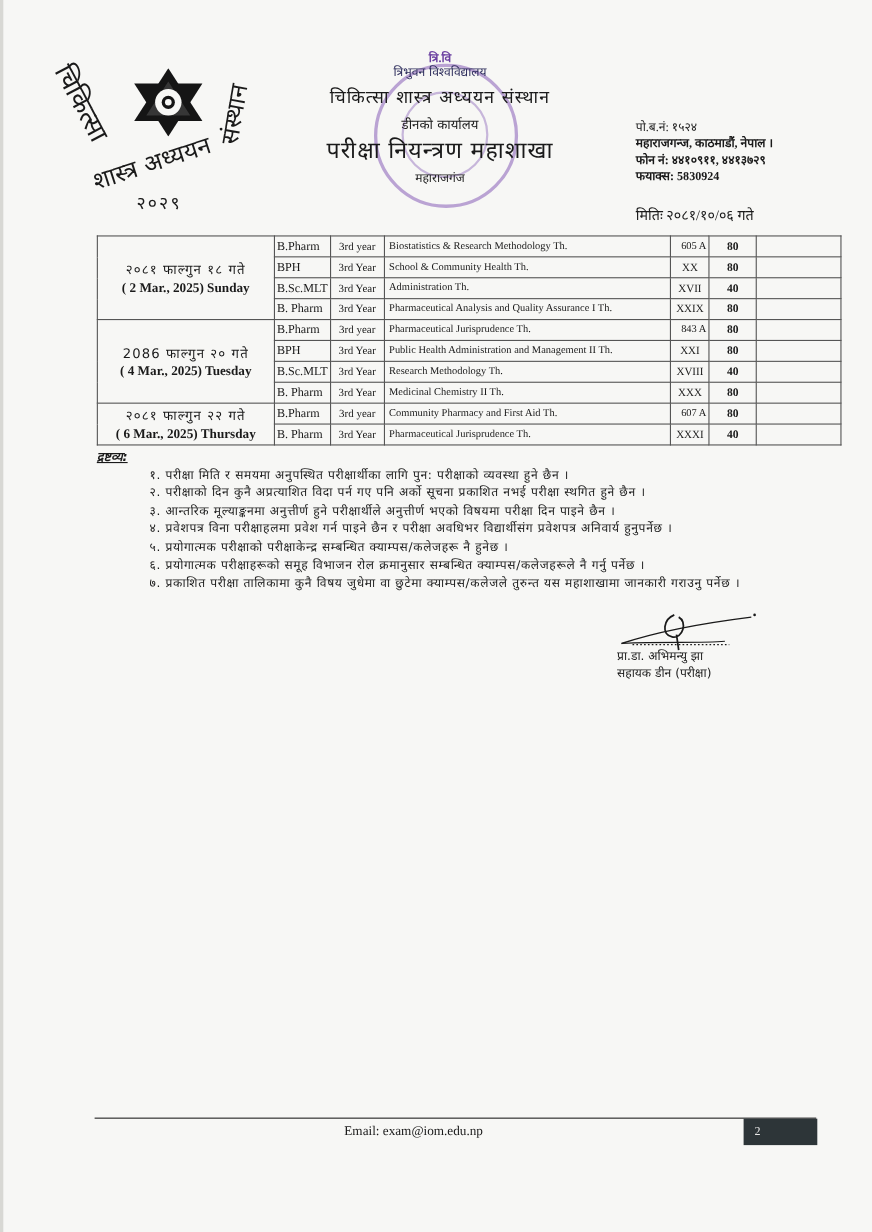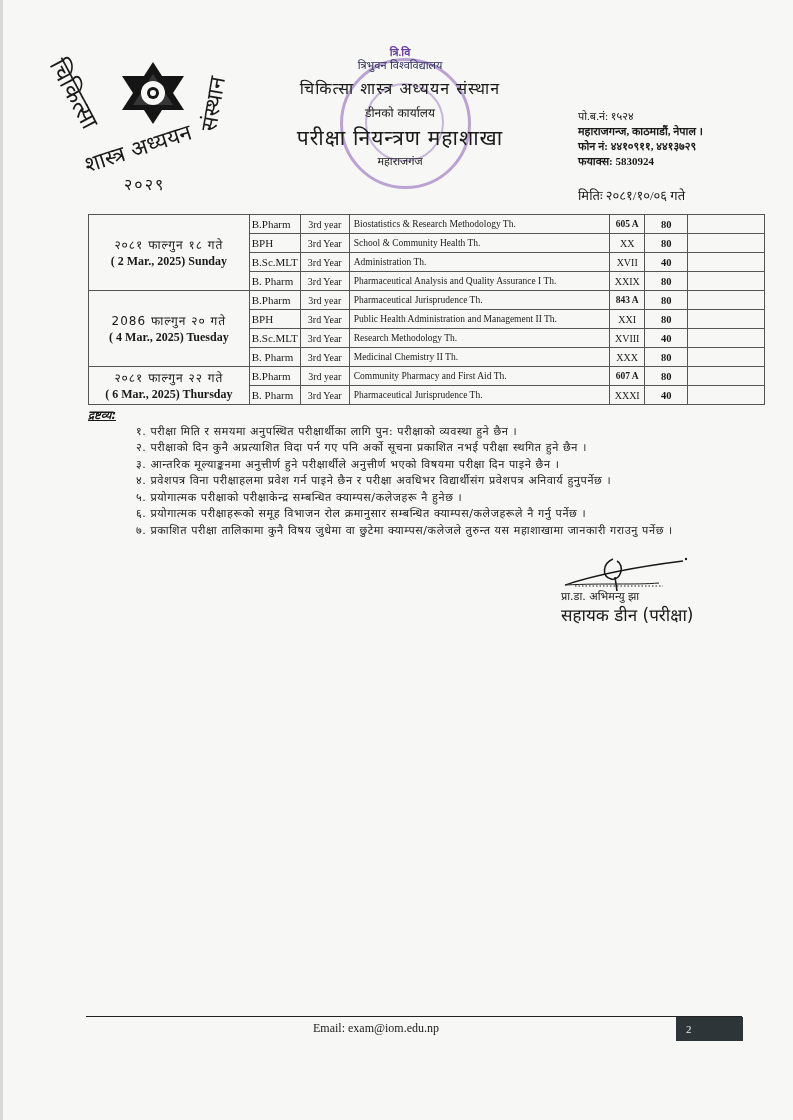--- a/index.html
+++ b/index.html
@@ -41,34 +41,34 @@
 
     
     .exam-table { position: absolute; left: 88px; top: 214px; width: 677px; border-collapse: collapse; }
     .exam-table td { border: 1px solid #555; height: 18px; padding: 0 4px; font-size: 10px; vertical-align: middle; }
     .exam-table .date-cell { width: 152px; text-align: center; font-weight: bold; font-size: 12px; line-height: 16px; }
     .exam-table .date-np { font-family: "DejaVu Sans", sans-serif; font-weight: normal; font-size: 12px; letter-spacing: 1px; }
     .exam-table .prog { width: 46px; font-size: 11px; padding: 0 2px; }
     .exam-table .year { width: 44px; text-align: center; font-size: 10px; padding: 0 2px; margin-top: 10px; }
     .exam-table .subject { width: 252px; font-size: 9.5px; }
     .exam-table .code { width: 30px; text-align: center; font-size: 10px; padding: 0 2px; }
-    .exam-table .code.bold { font-weight: bold; font-size: 9.5px; }
+    .exam-table .code.bold { font-weight: normal; font-size: 9.5px; text-align: right; }
     .exam-table .marks { width: 34px; text-align: center; font-weight: bold; font-size: 10.5px; }
     .exam-table .blank { width: 68px; }
 
     
     .notes { position: absolute; left: 88px; top: 407px; width: 690px; font-family: "DejaVu Sans", sans-serif; font-size: 11px; line-height: 16.5px; }
     .notes-heading { font-weight: bold; text-decoration: underline; font-size: 11.5px; font-style: italic; }
     .note-item { white-space: nowrap; letter-spacing: 0.6px; margin-left: 48px; }
 
     
     .signature { position: absolute; left: 555px; top: 555px; width: 140px; height: 62px; }
     .signature svg { position: absolute; left: 0; top: 0; }
     .sig-name { position: absolute; left: 6px; top: 33px; font-family: "DejaVu Sans", sans-serif; font-size: 11px; white-space: nowrap; }
-    .sig-title { position: absolute; left: 6px; top: 48px; font-family: "DejaVu Sans", sans-serif; font-size: 17px; white-space: nowrap; }
+    .sig-title { position: absolute; left: 6px; top: 48px; font-family: "DejaVu Sans", sans-serif; font-size: 11px; white-space: nowrap; }
 
     
     .footer-line { position: absolute; left: 86px; top: 1016px; width: 656px; height: 1px; background: #222; }
     .footer-email { position: absolute; left: 313px; top: 1021px; font-size: 12px; }
     .page-badge { position: absolute; left: 676px; top: 1017px; width: 67px; height: 24px; background: #2d3538; color: #e8e8e8; font-size: 11px; display: flex; align-items: center; padding-left: 10px; box-sizing: border-box; }
   </style>
 </head>
 <body>
 
 <div class="page-edge-left"></div>

